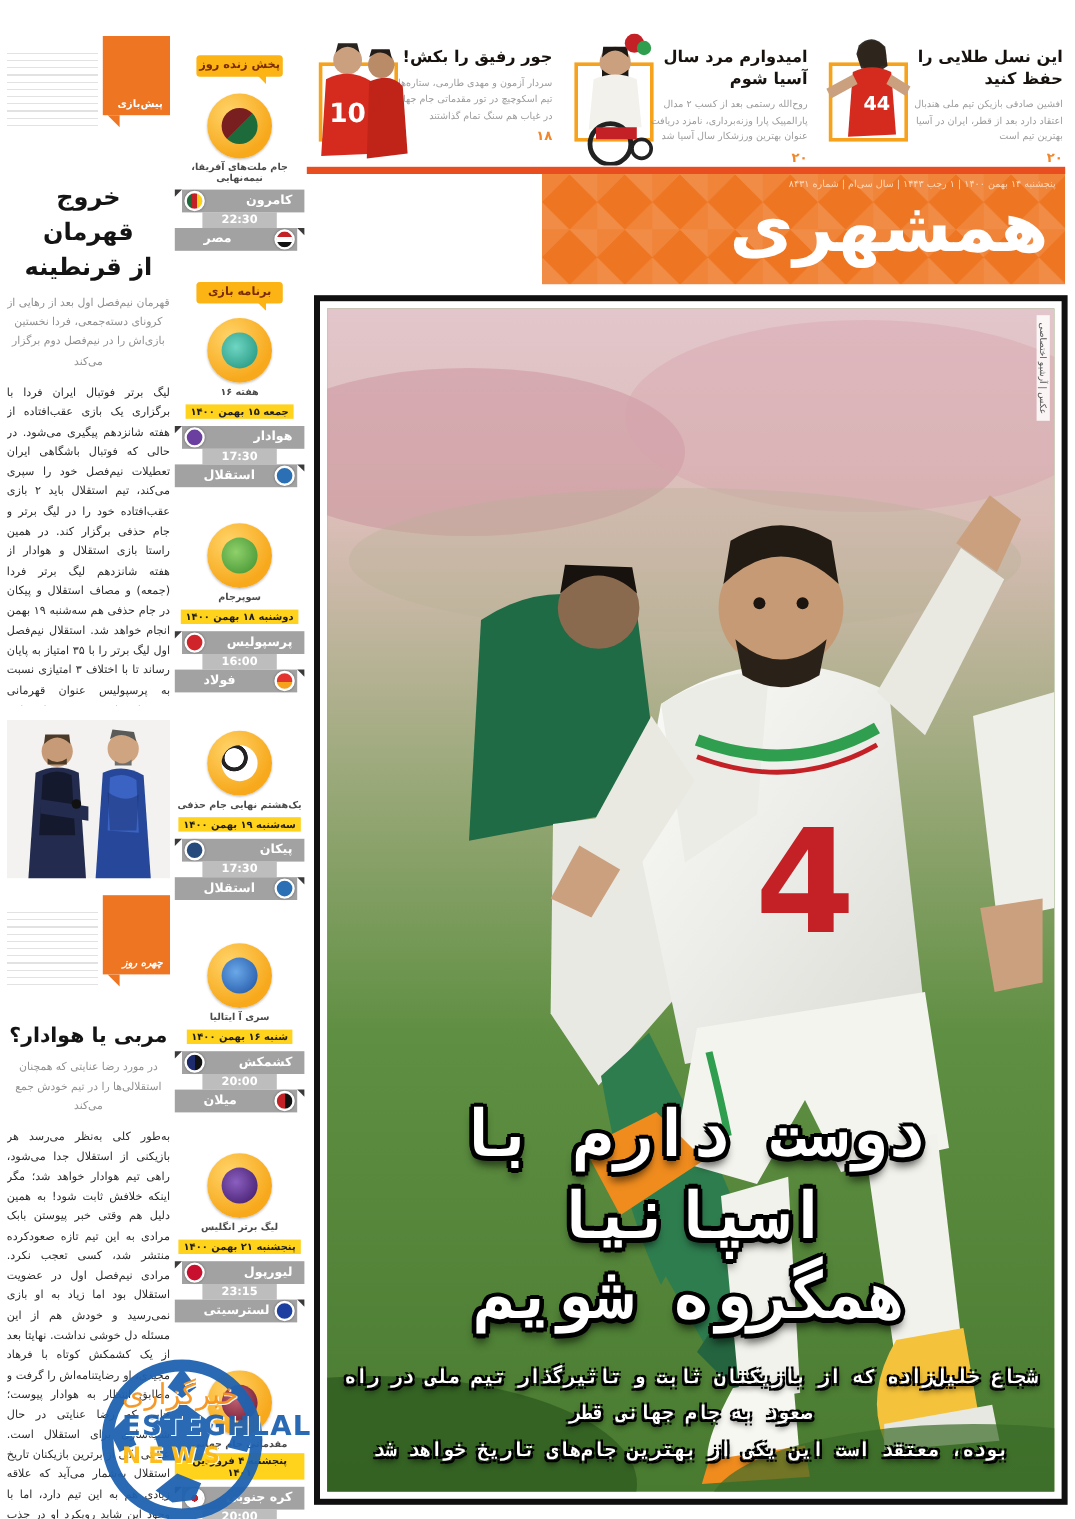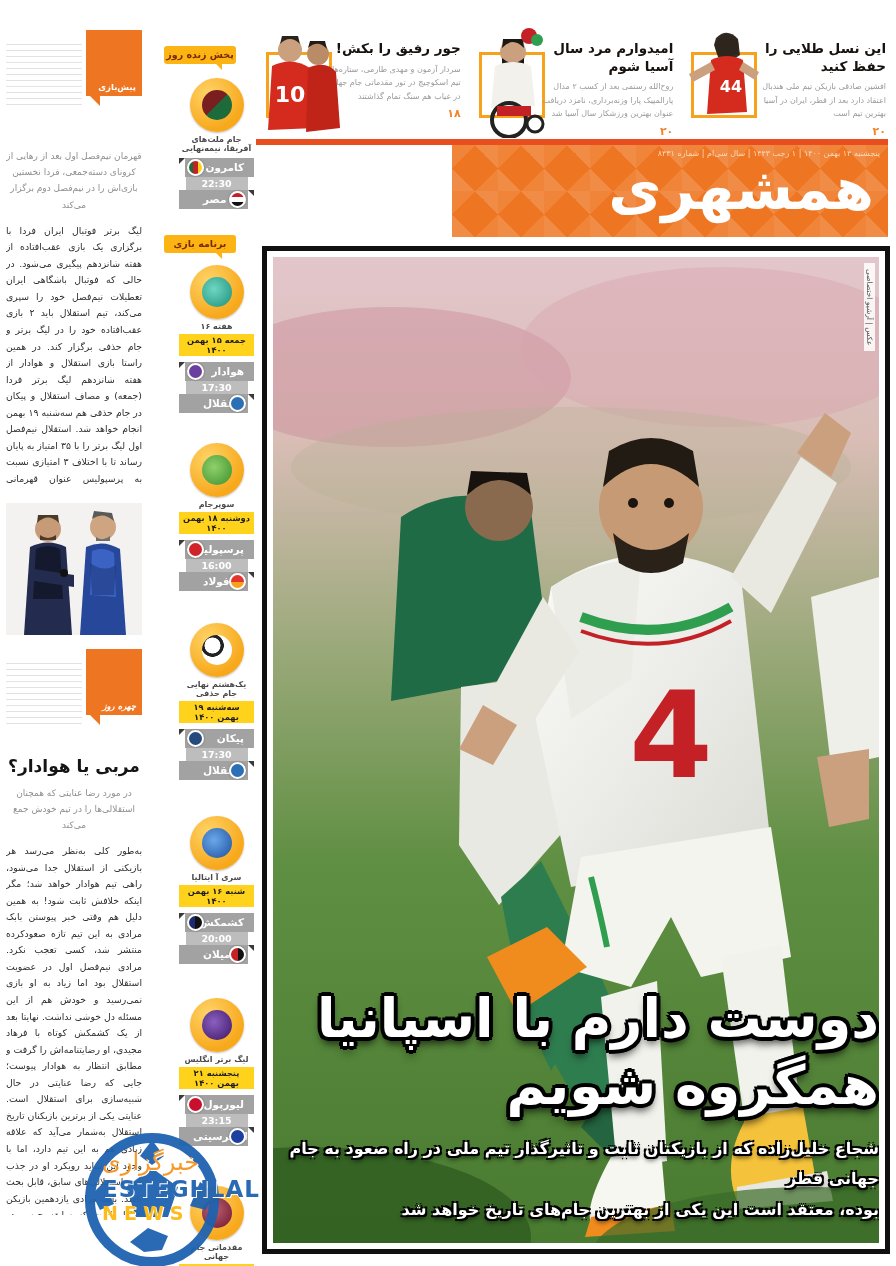--- a/index.html
+++ b/index.html
@@ -45,42 +45,42 @@
   .art-body p{ margin-bottom:6px;}
   .body1{ height:268px; overflow:hidden; margin-bottom:8px;}
   .body2{ height:372px; overflow:hidden;}
   .coaches{ margin:4px 0 10px; }
 
   
   .sched{ position:absolute; top:40px; left:146px; width:108px; height:1226px;}
   .tab{ width:72px; margin:0 auto; background:#fcb415; color:#7a2c00; font-size:9.5px; font-weight:bold;
         text-align:center; padding:3px 0 4px; border-radius:3px; position:relative;}
   .tab::after{ content:""; position:absolute; bottom:-6px; right:14px; border-top:7px solid #fcb415; border-left:7px solid transparent;}
-  .comp{ text-align:center;margin-left:33px;}
+  .comp{ text-align:center;}
   .comp-logo{ width:54px; height:54px; margin:0 auto; border-radius:50%; background:radial-gradient(circle at 35% 30%, #ffd469, #f7a81b 70%); display:flex; align-items:center; justify-content:center; box-shadow:0 1px 2px rgba(0,0,0,.25);}
   .comp-emb{ width:30px; height:30px; border-radius:50%;}
   .comp-name{ font-size:8px; font-weight:bold; color:#4a4a4a; margin-top:3px;}
   .comp-date{ display:inline-block; background:#ffd21c; color:#1d1d1d; font-size:8.3px; font-weight:bold; padding:1px 4px; margin-top:3px;}
   .rows{ margin-top:5px; position:relative;}
   .brow{ position:relative; height:19px; background:#a2a2a2; color:#fff; font-size:10.5px; font-weight:bold; line-height:19px;}
   .brow.r1{ text-align:right; padding-right:10px; margin-left:6px;}
   .brow.r2{ text-align:left; padding-left:24px; margin-right:6px;}
   .brow .tlogo{ position:absolute; top:1px; width:17px; height:17px; border-radius:50%; border:2px solid #fff; box-shadow:0 0 2px rgba(0,0,0,.4);}
   .brow.r1 .tlogo{ left:2px;}
   .brow.r2 .tlogo{ right:2px;}
   .brow::before{ content:""; position:absolute; top:0; border-style:solid;}
   .brow.r1::before{ right:-0px; border-width:0 0 6px 6px; border-color:transparent transparent transparent #3a3a3a; right:100%;}
   .brow.r2::before{ left:100%; border-width:6px 0 0 6px; border-color:#3a3a3a transparent transparent transparent;}
   .btime{ width:62px; margin:0 auto; background:#bdbdbd; color:#fff; font-size:9.5px; font-weight:bold; text-align:center; direction:ltr; padding:1px 0;}
 
   
   .mainphoto{ position:absolute; top:246px; left:262px; width:628px; height:1008px; border:5px solid #101010; background:#fff; padding:6px;}
   .photo-inner{ position:relative; width:100%; height:100%; overflow:hidden; background:#7d9a62;}
   .photo-caption{ position:absolute; top:6px; right:4px; writing-mode:vertical-rl; font-size:7.5px; color:#555; background:rgba(255,255,255,.85); padding:6px 1px; letter-spacing:1px; z-index:5;}
-  .headline-wrap{ position:absolute; left:0; right:0; bottom:18px; z-index:6;}
+  .headline-wrap{ position:absolute; left:0; right:0; bottom:18px; text-align:center; z-index:6;font-family:Liberation Mono, monospace;}
   .hl{ font-weight:bold; color:#fff; font-size:54px; line-height:1.25; letter-spacing:-1px;
       text-shadow:-3px -3px 0 #000, 3px -3px 0 #000, -3px 3px 0 #000, 3px 3px 0 #000, 0 -4px 0 #000, 0 4px 0 #000, -4px 0 0 #000, 4px 0 0 #000, 0 6px 8px rgba(0,0,0,.8);}
   .sub-deck{ margin-top:14px; font-size:16px; font-weight:bold; color:#fff; line-height:1.9;
       text-shadow:-2px -2px 0 #000, 2px -2px 0 #000, -2px 2px 0 #000, 2px 2px 0 #000, 0 3px 5px rgba(0,0,0,.9);}
 
   
   .watermark{ position:absolute; left:-18px; bottom:-14px; width:250px; height:160px; z-index:9; opacity:.95; pointer-events:none;}
   .wm-row{ position:absolute; left:120px; top:28px; text-align:left; direction:ltr;}
   .wm-fa{ font-size:24px; font-weight:normal; color:#f7941d; text-shadow:1px 1px 0 #fff;}
   .wm-en{ font-size:23px; font-weight:bold; color:#1f63b0; letter-spacing:1px; text-shadow:1px 1px 0 #fff;}
@@ -161,20 +161,24 @@
 
     <div class="label-block">
       <div class="label-lines"></div>
       <div class="label-bubble">
         <div class="bubble-sq"></div>
           <div class="bubble-tip"></div>
         <div class="bubble-txt">پیش‌بازی</div>
       </div>
     </div>
 
+    <h1 class="art-h1">
+      <span>خروج قهرمان</span><br>
+      <span>از قرنطینه</span>
+    </h1>
     <div class="art-deck">قهرمان نیم‌فصل اول بعد از رهایی از کرونای دسته‌جمعی، فردا نخستین بازی‌اش را در نیم‌فصل دوم برگزار می‌کند</div>
     <div class="art-body body1">
       <p>لیگ برتر فوتبال ایران فردا با برگزاری یک بازی عقب‌افتاده از هفته شانزدهم پیگیری می‌شود. در حالی که فوتبال باشگاهی ایران تعطیلات نیم‌فصل خود را سپری می‌کند، تیم استقلال باید ۲ بازی عقب‌افتاده خود را در لیگ برتر و جام حذفی برگزار کند. در همین راستا بازی استقلال و هوادار از هفته شانزدهم لیگ برتر فردا (جمعه) و مصاف استقلال و پیکان در جام حذفی هم سه‌شنبه ۱۹ بهمن انجام خواهد شد. استقلال نیم‌فصل اول لیگ برتر را با ۳۵ امتیاز به پایان رساند تا با اختلاف ۳ امتیازی نسبت به پرسپولیس عنوان قهرمانی نیم‌فصل را به خودش اختصاص بدهد.</p>
 
     </div>
 
     <svg class="coaches" width="136" height="132" viewBox="0 0 136 132">
       <rect width="136" height="132" fill="#f3f2f0"></rect>
 
       <circle cx="42" cy="26" r="13" fill="#c79b77"></circle>

